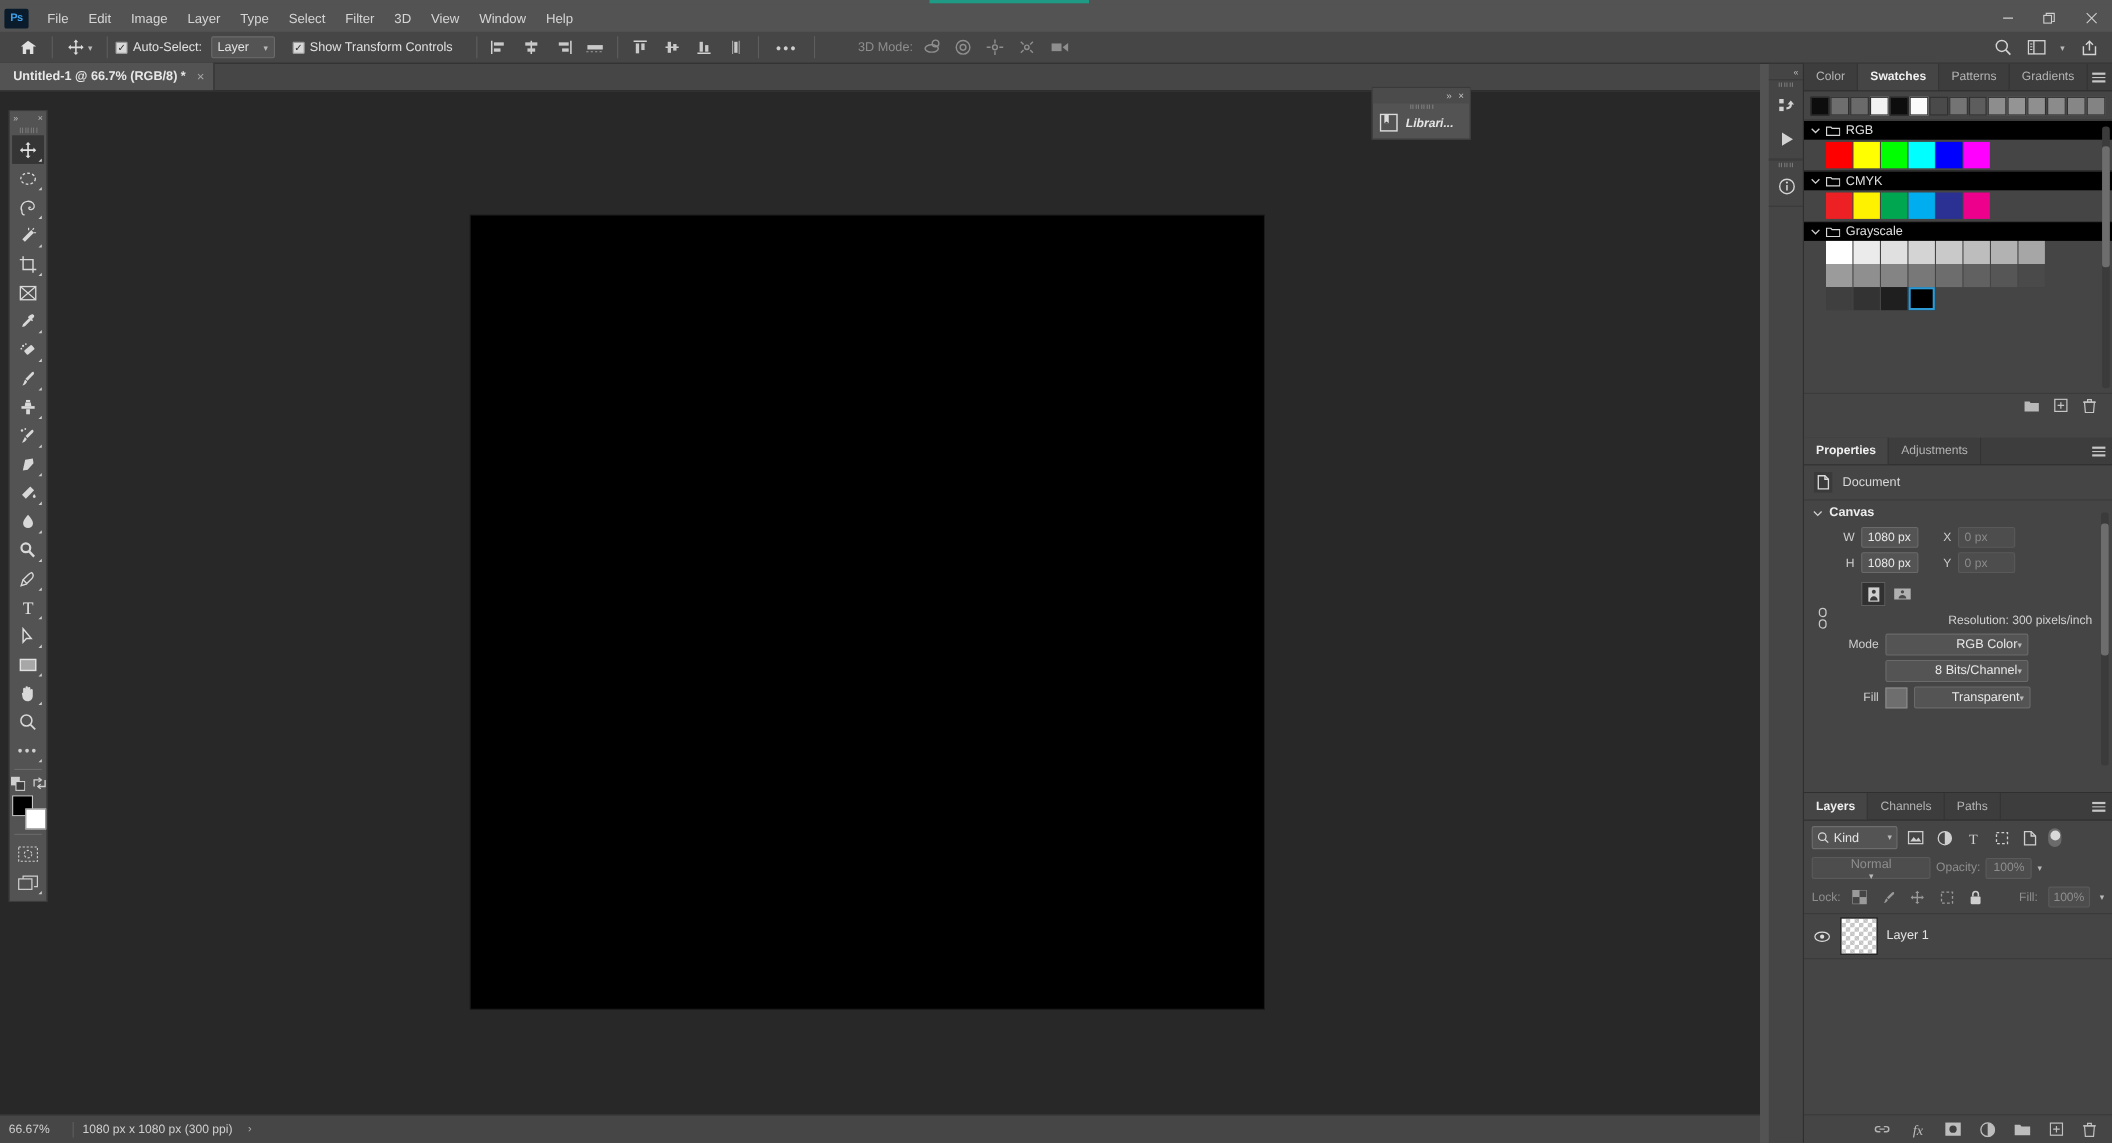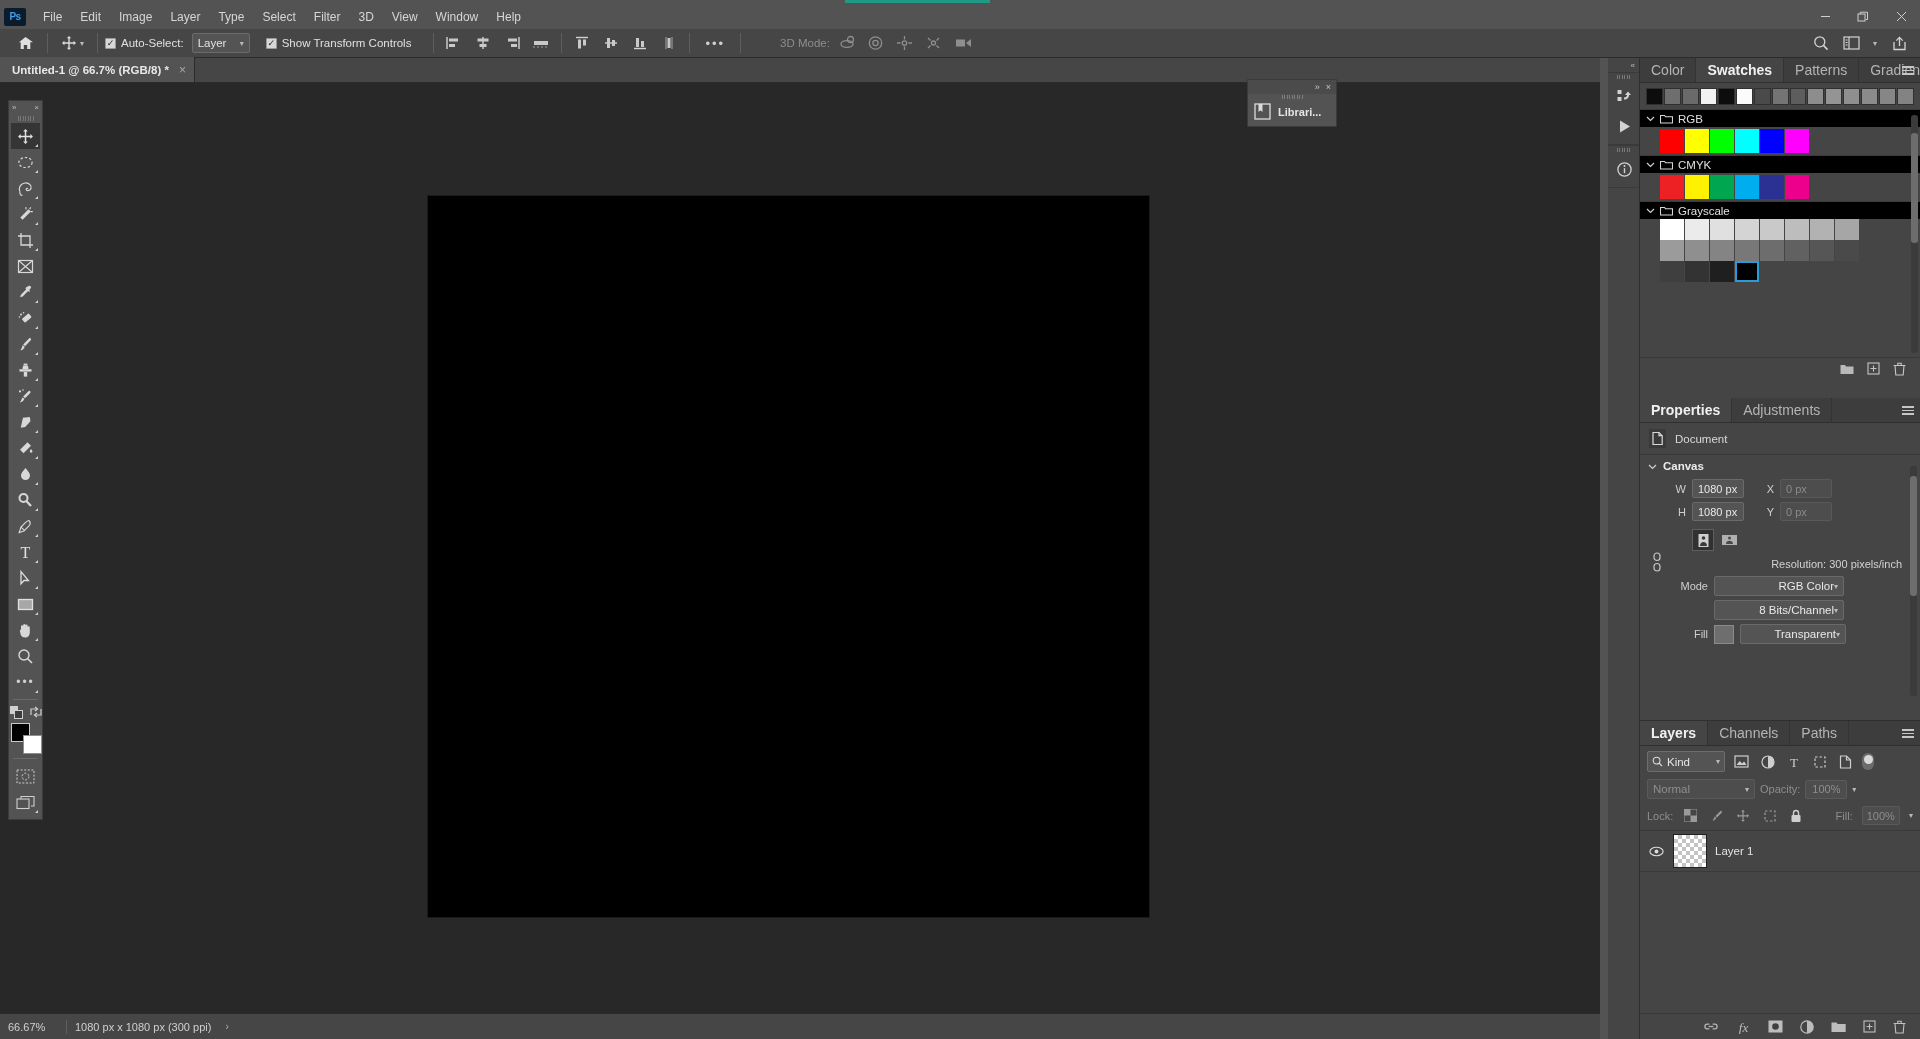--- a/index.html
+++ b/index.html
@@ -119,21 +119,21 @@
   
   .libpanel {
     position:absolute; left:1247px; top:79px; width:90px; height:48px;
     background:#535353; border:1px solid #3a3a3a;
   }
   .libpanel .lp-bar { height:14px; display:flex; align-items:center; justify-content:flex-end; gap:6px; padding-right:5px; background:#4b4b4b; }
   .libpanel .lp-bar span { font-size:9px; color:#c4c4c4; }
   .libpanel .lp-grip { height:6px; display:flex; align-items:center; justify-content:center; gap:1.5px; }
   .libpanel .lp-grip i { width:1px; height:4px; background:#7d7d7d; }
   .libpanel .lp-body { display:flex; align-items:center; gap:7px; padding:3px 6px; }
-  .libpanel .lp-label { font-size:11px; color:#e4e4e4; font-weight:bold; }
+  .libpanel .lp-label { font-size:11px; color:#e4e4e4; font-weight:bold;font-style:italic; }
 
   
   .minidock {
     position:absolute; right:280px; top:58px; width:32px; height:981px;
     background:#454545; border-right:1px solid #2f2f2f;
   }
   .md-head { height:14px; display:flex; align-items:center; justify-content:flex-end; padding-right:4px; }
   .md-head span { font-size:8px; color:#bdbdbd; }
   .md-grp { border-top:1px solid #3a3a3a; border-bottom:1px solid #3a3a3a; padding-bottom:3px; }
   .md-grip { height:8px; display:flex; align-items:center; justify-content:center; gap:1.5px; }
@@ -144,21 +144,21 @@
   .rightcol {
     position:absolute; right:0; top:58px; width:280px; height:981px;
     background:#454545; display:flex; flex-direction:column;
   }
   .panel { background:#454545; display:flex; flex-direction:column; }
   .panel-tabs {
     height:25px; background:#3d3d3d; display:flex; align-items:stretch;
     border-bottom:1px solid #2f2f2f; position:relative;
   }
   .ptab {
-    padding:0 11px; display:flex; align-items:center; font-size:14px; color:#b4b4b4;
+    padding:0 11px; display:flex; align-items:center; font-size:11px; color:#b4b4b4;
     border-right:1px solid #333;
   }
   .ptab.active { background:#454545; color:#f0f0f0; font-weight:bold; }
   .pmenu { position:absolute; right:6px; top:0; height:25px; display:flex; align-items:center; }
   .hamb { display:flex; flex-direction:column; gap:2px; }
   .hamb i { width:12px; height:1.5px; background:#c6c6c6; display:block; }
 
   
   .sw-strip { padding:5px 6px 4px 6px; display:flex; gap:1px; background:#454545; }
   .sw-cell { width:17px; height:17px; border:1px solid #303030; }
@@ -202,21 +202,21 @@
     height:21px; width:78px; background:#545454; border:1px solid #6d6d6d; border-radius:2px;
     display:flex; align-items:center; gap:4px; padding:0 4px; font-size:11.5px; color:#e6e6e6;
   }
   .filt-ico { width:19px; height:19px; display:flex; align-items:center; justify-content:center; }
   .toggle-pill { width:12px; height:17px; background:#6b6b6b; border-radius:6px; position:relative; }
   .toggle-pill i { position:absolute; left:1.5px; top:1.5px; width:9px; height:9px; background:#d9d9d9; border-radius:50%; }
   .blend-row { display:flex; align-items:center; gap:5px; padding:2px 7px 4px 7px; }
   .blend-sel {
     height:20px; width:108px; background:#4d4d4d; border:1px solid #5a5a5a; border-radius:2px;
     display:flex; align-items:center; justify-content:space-between; padding:0 5px;
-    font-size:11.5px; color:#8e8e8e;
+    font-size:11.5px; color:#8e8e8e;flex-direction:column;
   }
   .small-lbl { font-size:11px; color:#8e8e8e; }
   .op-field {
     height:19px; width:42px; background:#4d4d4d; border:1px solid #5a5a5a; border-radius:2px;
     display:flex; align-items:center; justify-content:center; font-size:11px; color:#8e8e8e;
   }
   .lock-row { display:flex; align-items:center; gap:9px; padding:3px 7px 5px 7px; border-bottom:1px solid #3a3a3a; }
   .layer-row { height:41px; display:flex; align-items:center; gap:8px; padding:0 8px; border-bottom:1px solid #3a3a3a; }
   .eye { width:17px; display:flex; align-items:center; justify-content:center; }
   .thumb { width:34px; height:34px; border:1px solid #202020; }

